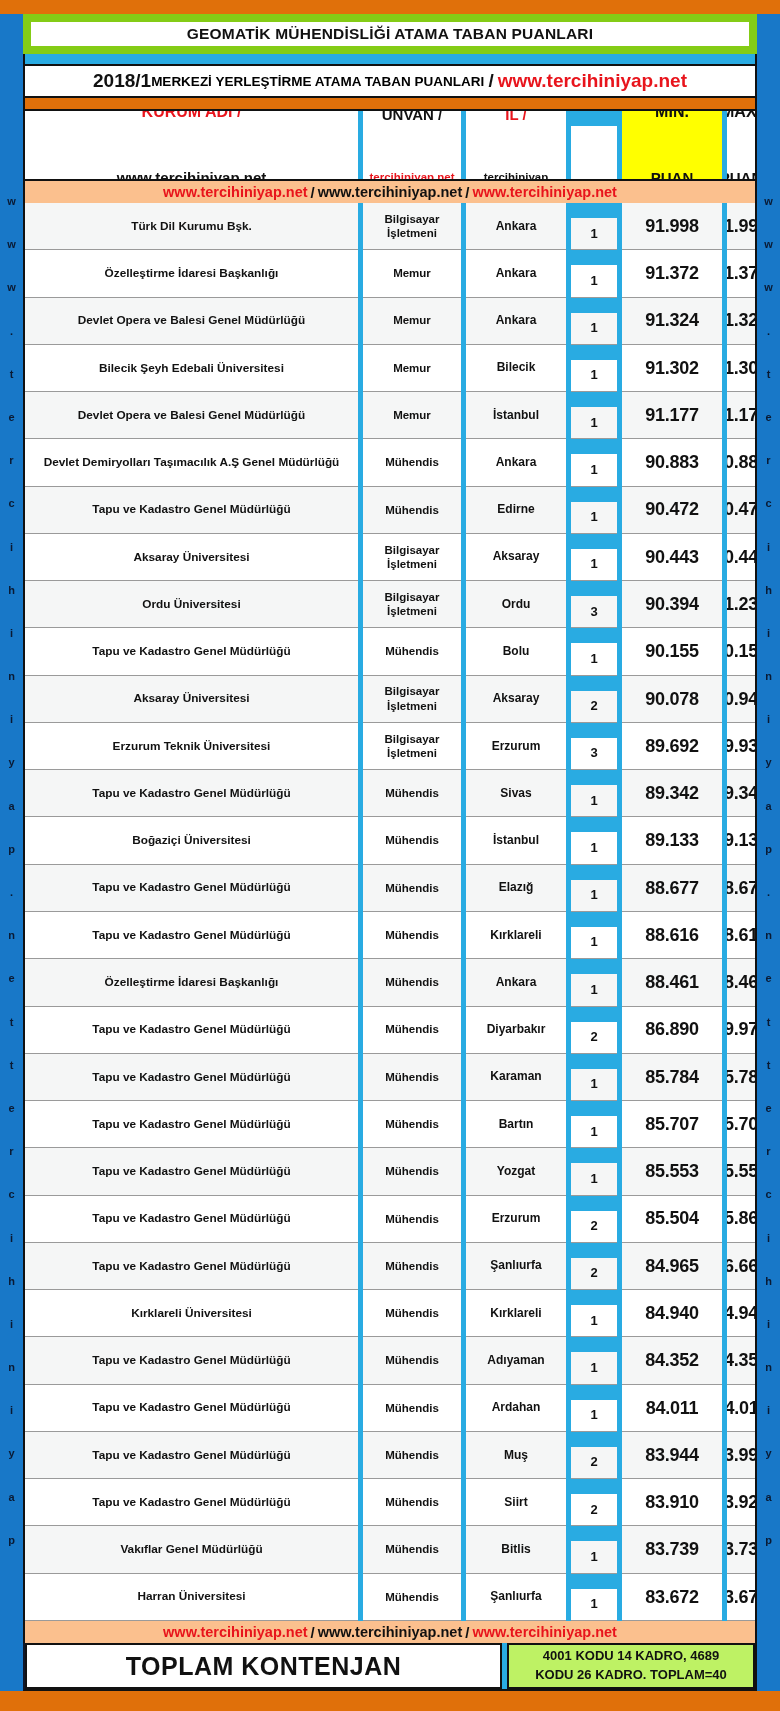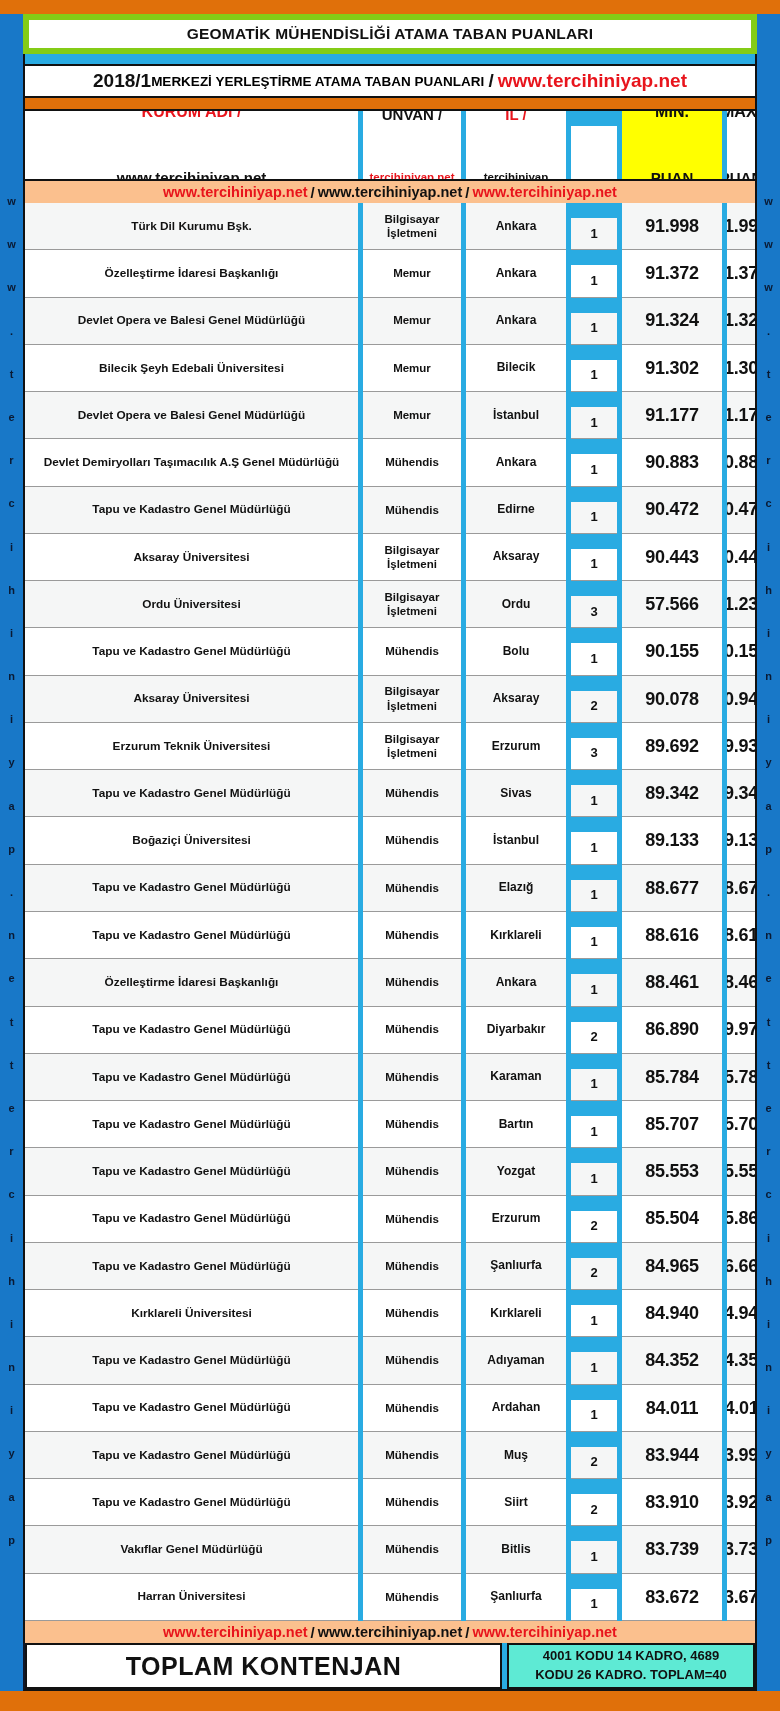--- a/index.html
+++ b/index.html
@@ -56,21 +56,21 @@
     flex:1 1 auto;
     display:flex;
     flex-direction:column;
     min-width:0;
     background:#1878C8;
   }
 
   
   .title-row{
     background:#ffffff;
-    border:6px solid #84cc16;
+    border:8px solid #84cc16;
     height:40px;
     display:flex;align-items:center;justify-content:center;
     box-sizing:border-box;
     flex:0 0 auto;
   }
   .title-row .t{
     font-size:15.5px;font-weight:bold;color:#111;letter-spacing:.2px;
   }
   .cyan-gap{height:10px;background:#29ABE2;border-left:2px solid #111;border-right:2px solid #111;flex:0 0 auto;}
   .subtitle-row{
@@ -154,21 +154,21 @@
     display:flex;flex-direction:row;height:48px;flex:0 0 auto;
     border-left:2px solid #0f172a;border-right:2px solid #111;border-bottom:2px solid #111;
     box-sizing:border-box;background:#29ABE2;
   }
   .foot-l{
     flex:1 1 auto;background:#ffffff;border:2px solid #111;box-sizing:border-box;
     display:flex;align-items:center;justify-content:center;
     font-size:25px;font-weight:bold;color:#111;letter-spacing:.5px;
   }
   .foot-r{
-    flex:0 0 248px;margin-left:5px;background:#5eead4;border:2px solid #111;box-sizing:border-box;
+    flex:0 0 248px;margin-left:5px;background:#bef264;border:2px solid #111;box-sizing:border-box;
     display:flex;flex-direction:column;align-items:center;justify-content:center;
     font-size:13px;font-weight:bold;color:#111;line-height:1.45;text-align:center;
   }
 </style>
 </head>
 <body>
 
 <div class="page">
 
   <div class="band-top"></div>
@@ -325,21 +325,21 @@
             <div class="cell c3 il">Aksaray</div>
             <div class="cell c4 knt">1</div>
             <div class="cell c5 num">90.443</div>
             <div class="cell c6 num">90.443</div>
           </div>
           <div class="row alt">
             <div class="cell c1">Ordu Üniversitesi</div>
             <div class="cell c2 unv">Bilgisayar İşletmeni</div>
             <div class="cell c3 il">Ordu</div>
             <div class="cell c4 knt">3</div>
-            <div class="cell c5 num">57.566</div>
+            <div class="cell c5 num">90.394</div>
             <div class="cell c6 num">91.239</div>
           </div>
           <div class="row">
             <div class="cell c1">Tapu ve Kadastro Genel Müdürlüğü</div>
             <div class="cell c2 unv">Mühendis</div>
             <div class="cell c3 il">Bolu</div>
             <div class="cell c4 knt">1</div>
             <div class="cell c5 num">90.155</div>
             <div class="cell c6 num">90.155</div>
           </div>

